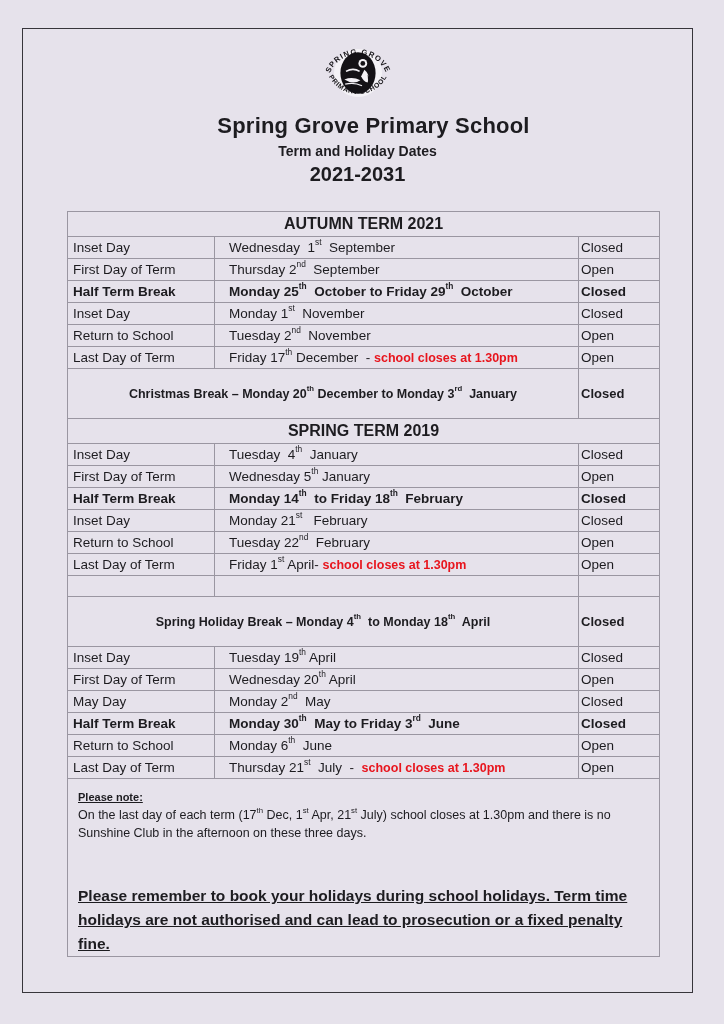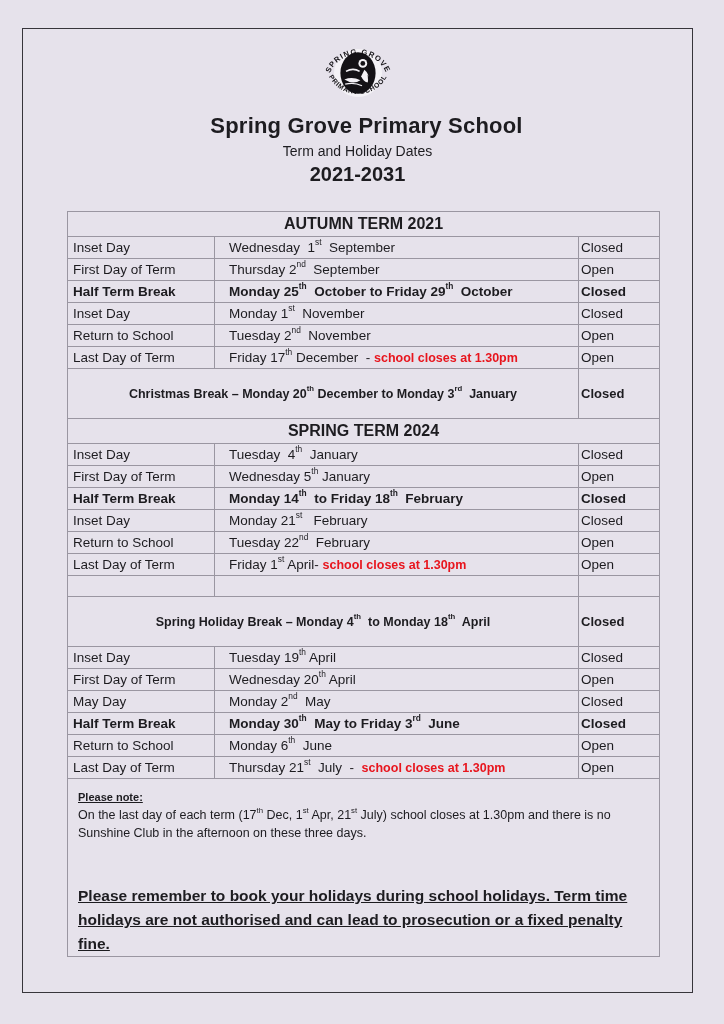--- a/index.html
+++ b/index.html
@@ -10,24 +10,24 @@
     color:var(--ink,#1d1c20);
     -webkit-font-smoothing:antialiased;
   }
   .page-frame{
     position:absolute;left:22px;top:28px;width:671px;height:965px;
     box-sizing:border-box;border:1.5px solid var(--frame,#37353b);
   }
   
   .logo{position:absolute;top:4px;left:50%;transform:translateX(-50%);width:96px;height:80px;}
   
-  .doc-title{position:absolute;top:84px;left:9px;width:100%;text-align:center;
+  .doc-title{position:absolute;top:84px;left:16px;width:100%;text-align:center;
     font-size:22px;font-weight:bold;letter-spacing:0.2px;}
   .doc-subtitle{position:absolute;top:114px;left:0;width:100%;text-align:center;
-    font-size:14px;font-weight:normal;}
+    font-size:14px;font-weight:bold;}
   .doc-years{position:absolute;top:134px;left:0;width:100%;text-align:center;
     font-size:20px;font-weight:bold;}
   
   table.terms{
     position:absolute;left:44px;top:182px;width:592px;
     border-collapse:collapse;table-layout:fixed;
   }
   table.terms td{
     box-sizing:border-box;border:1px solid var(--grid,#9a96a1);
     font-size:13.5px;padding:0 2px;vertical-align:middle;color:var(--ink,#1d1c20);
@@ -122,21 +122,21 @@
         <tr class="row-normal">
           <td class="label-cell">Last Day of Term</td>
           <td class="date-cell">Friday 17<sup>th</sup> December  - <span class="red-note">school closes at 1.30pm</span></td>
           <td class="status-cell">Open</td>
         </tr>
         <tr class="row-break">
           <td class="break-cell" colspan="2">Christmas Break – Monday 20<sup>th</sup> December to Monday 3<sup>rd</sup>  January</td>
           <td class="status-cell">Closed</td>
         </tr>
         <tr class="row-section">
-          <td class="section-cell" colspan="3">SPRING TERM 2024</td>
+          <td class="section-cell" colspan="3">SPRING TERM 2019</td>
         </tr>
         <tr class="row-normal">
           <td class="label-cell">Inset Day</td>
           <td class="date-cell">Tuesday  4<sup>th</sup>  January</td>
           <td class="status-cell">Closed</td>
         </tr>
         <tr class="row-normal">
           <td class="label-cell">First Day of Term</td>
           <td class="date-cell">Wednesday 5<sup>th</sup> January</td>
           <td class="status-cell">Open</td>

